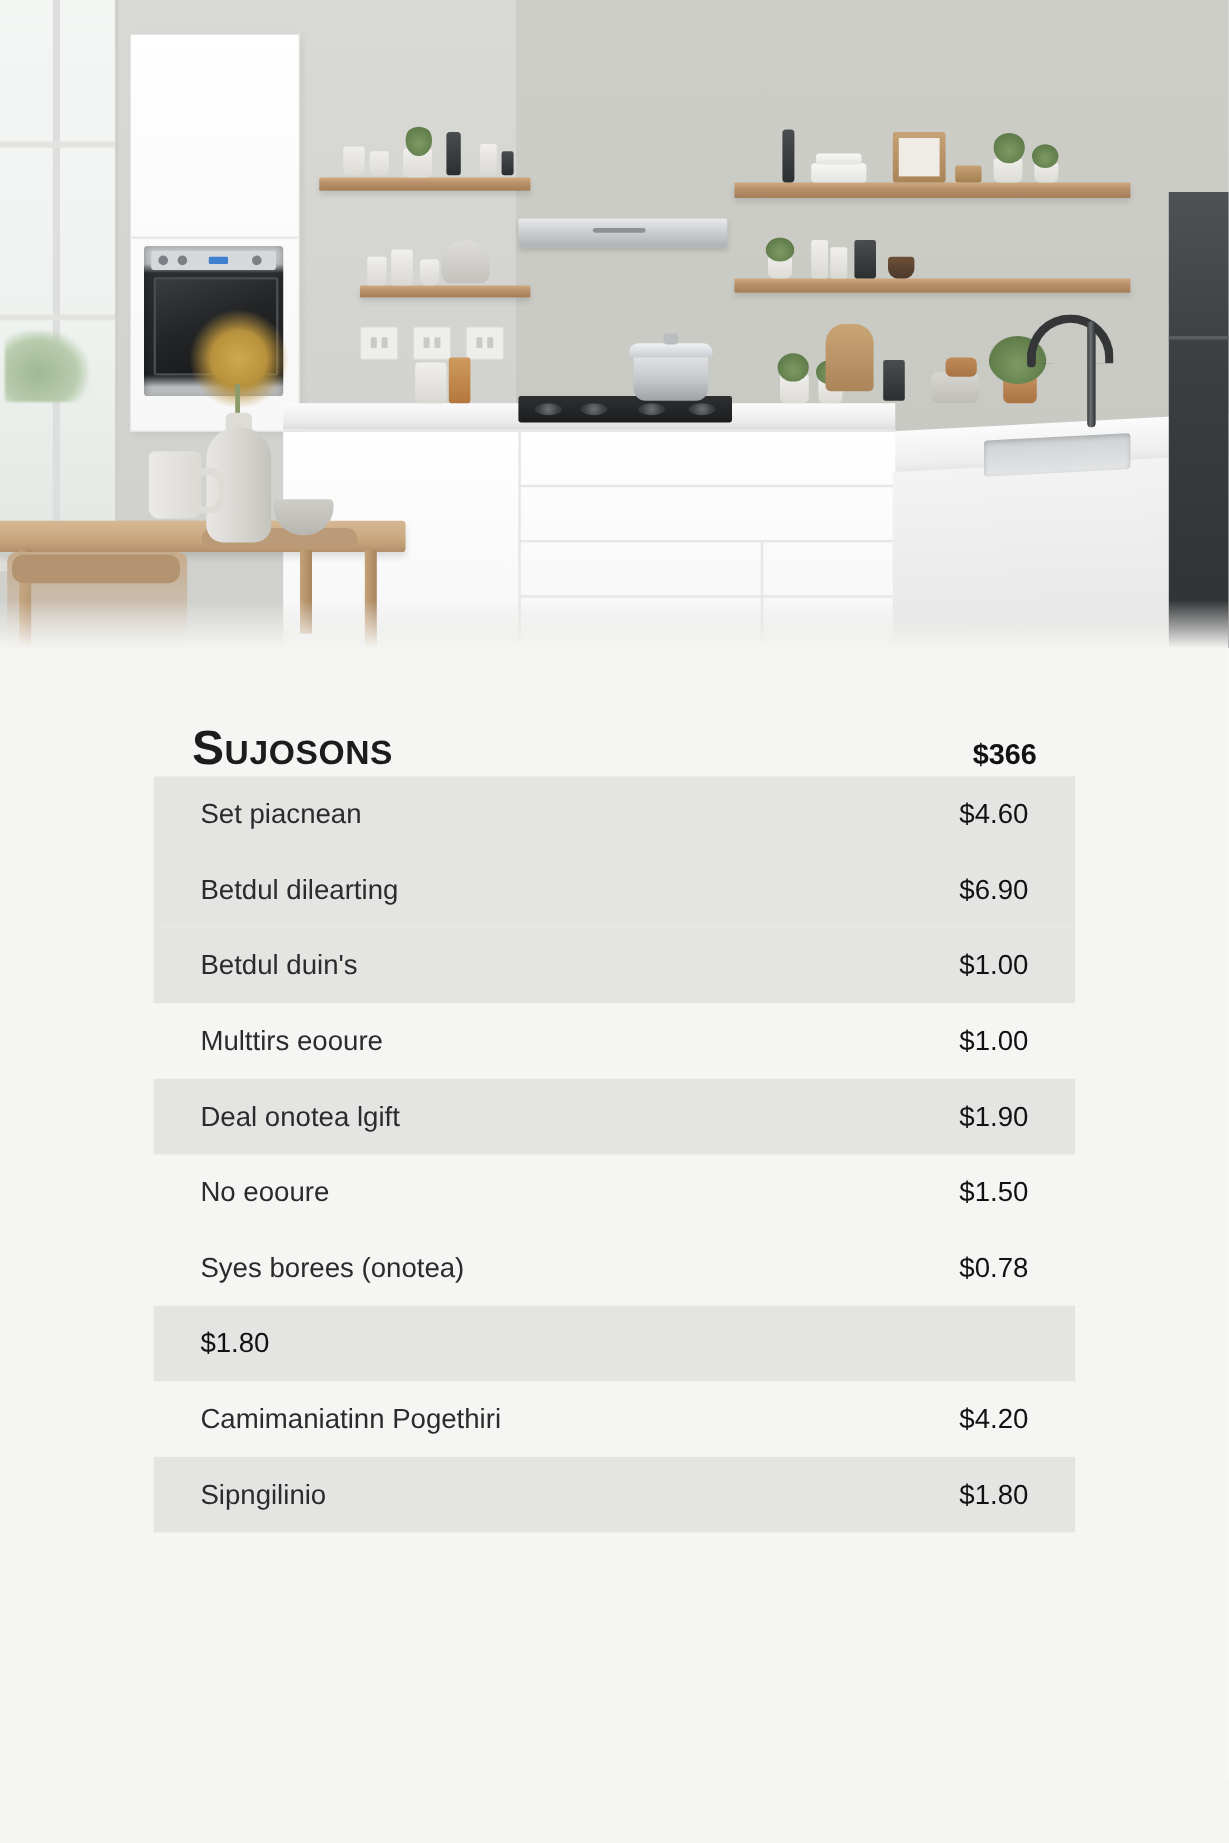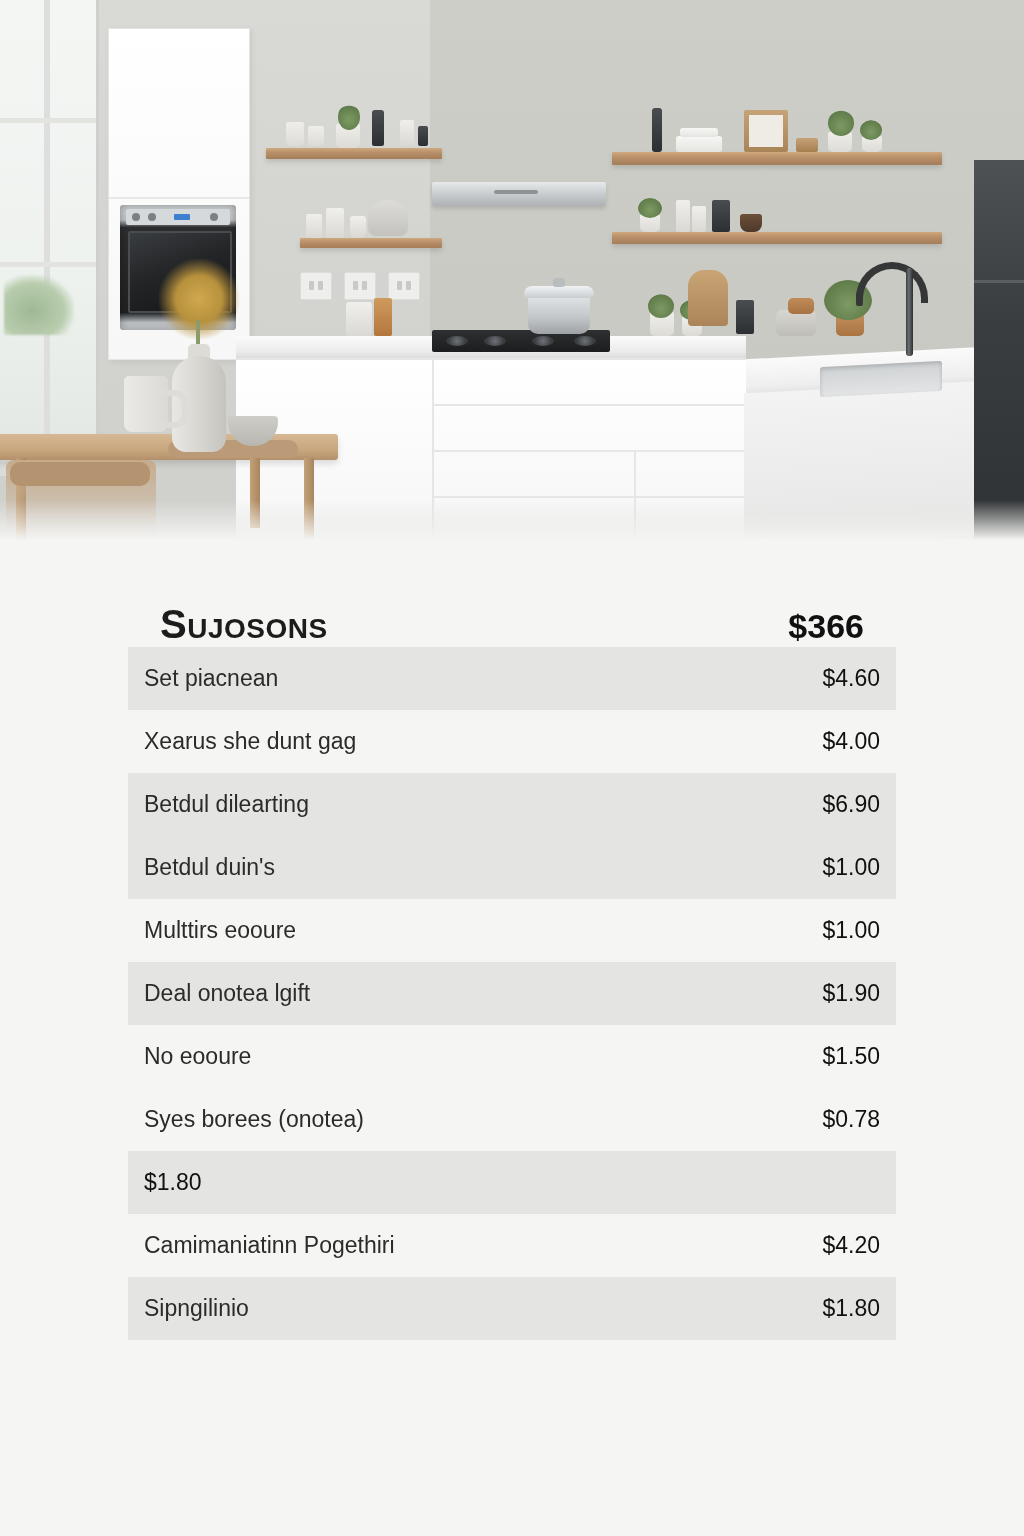--- a/index.html
+++ b/index.html
@@ -290,36 +290,36 @@
   }
   .menu-title {
     font-size: 40px;
     font-weight: 700;
     color: #1c1c1c;
     letter-spacing: .5px;
     font-variant: small-caps;
     text-transform: capitalize;
   }
   .menu-title-price {
-    font-size: 34px; font-weight: 700; color: #111111;
+    font-size: 24px; font-weight: 700; color: #111111;
   }
   .menu-sub-row {
     display: flex; align-items: baseline; justify-content: space-between;
     padding: 10px 32px 14px 32px;
   }
   .menu-sub {
     font-size: 23px; color: #3a3a3a;
   }
   .menu-sub-price {
     font-size: 23px; font-weight: 700; color: #111111;
   }
   .row {
     display: flex; align-items: center; justify-content: space-between;
     height: 63px;
-    padding: 0 16px;
+    padding: 0 39px;
     box-sizing: border-box;
   }
   .row.alt { background: #e4e4e2; }
   .row .label {
     font-size: 23px; color: #2b2b2b;
   }
   .row .price {
     font-size: 23px; font-weight: 400; color: #111111;
   }
 </style>
@@ -477,24 +477,20 @@
       <div class="menu-head">
         <div class="menu-title">Sujosons</div>
         <div class="menu-title-price">$366</div>
       </div>
 
 
       <div class="row alt">
         <span class="label">Set piacnean</span>
         <span class="price">$4.60</span>
       </div>
-      <div class="row">
-        <span class="label">Xearus she dunt gag</span>
-        <span class="price">$4.00</span>
-      </div>
       <div class="row alt">
         <span class="label">Betdul dilearting</span>
         <span class="price">$6.90</span>
       </div>
       <div class="row alt">
         <span class="label">Betdul duin's</span>
         <span class="price">$1.00</span>
       </div>
       <div class="row">
         <span class="label">Multtirs eooure</span>

